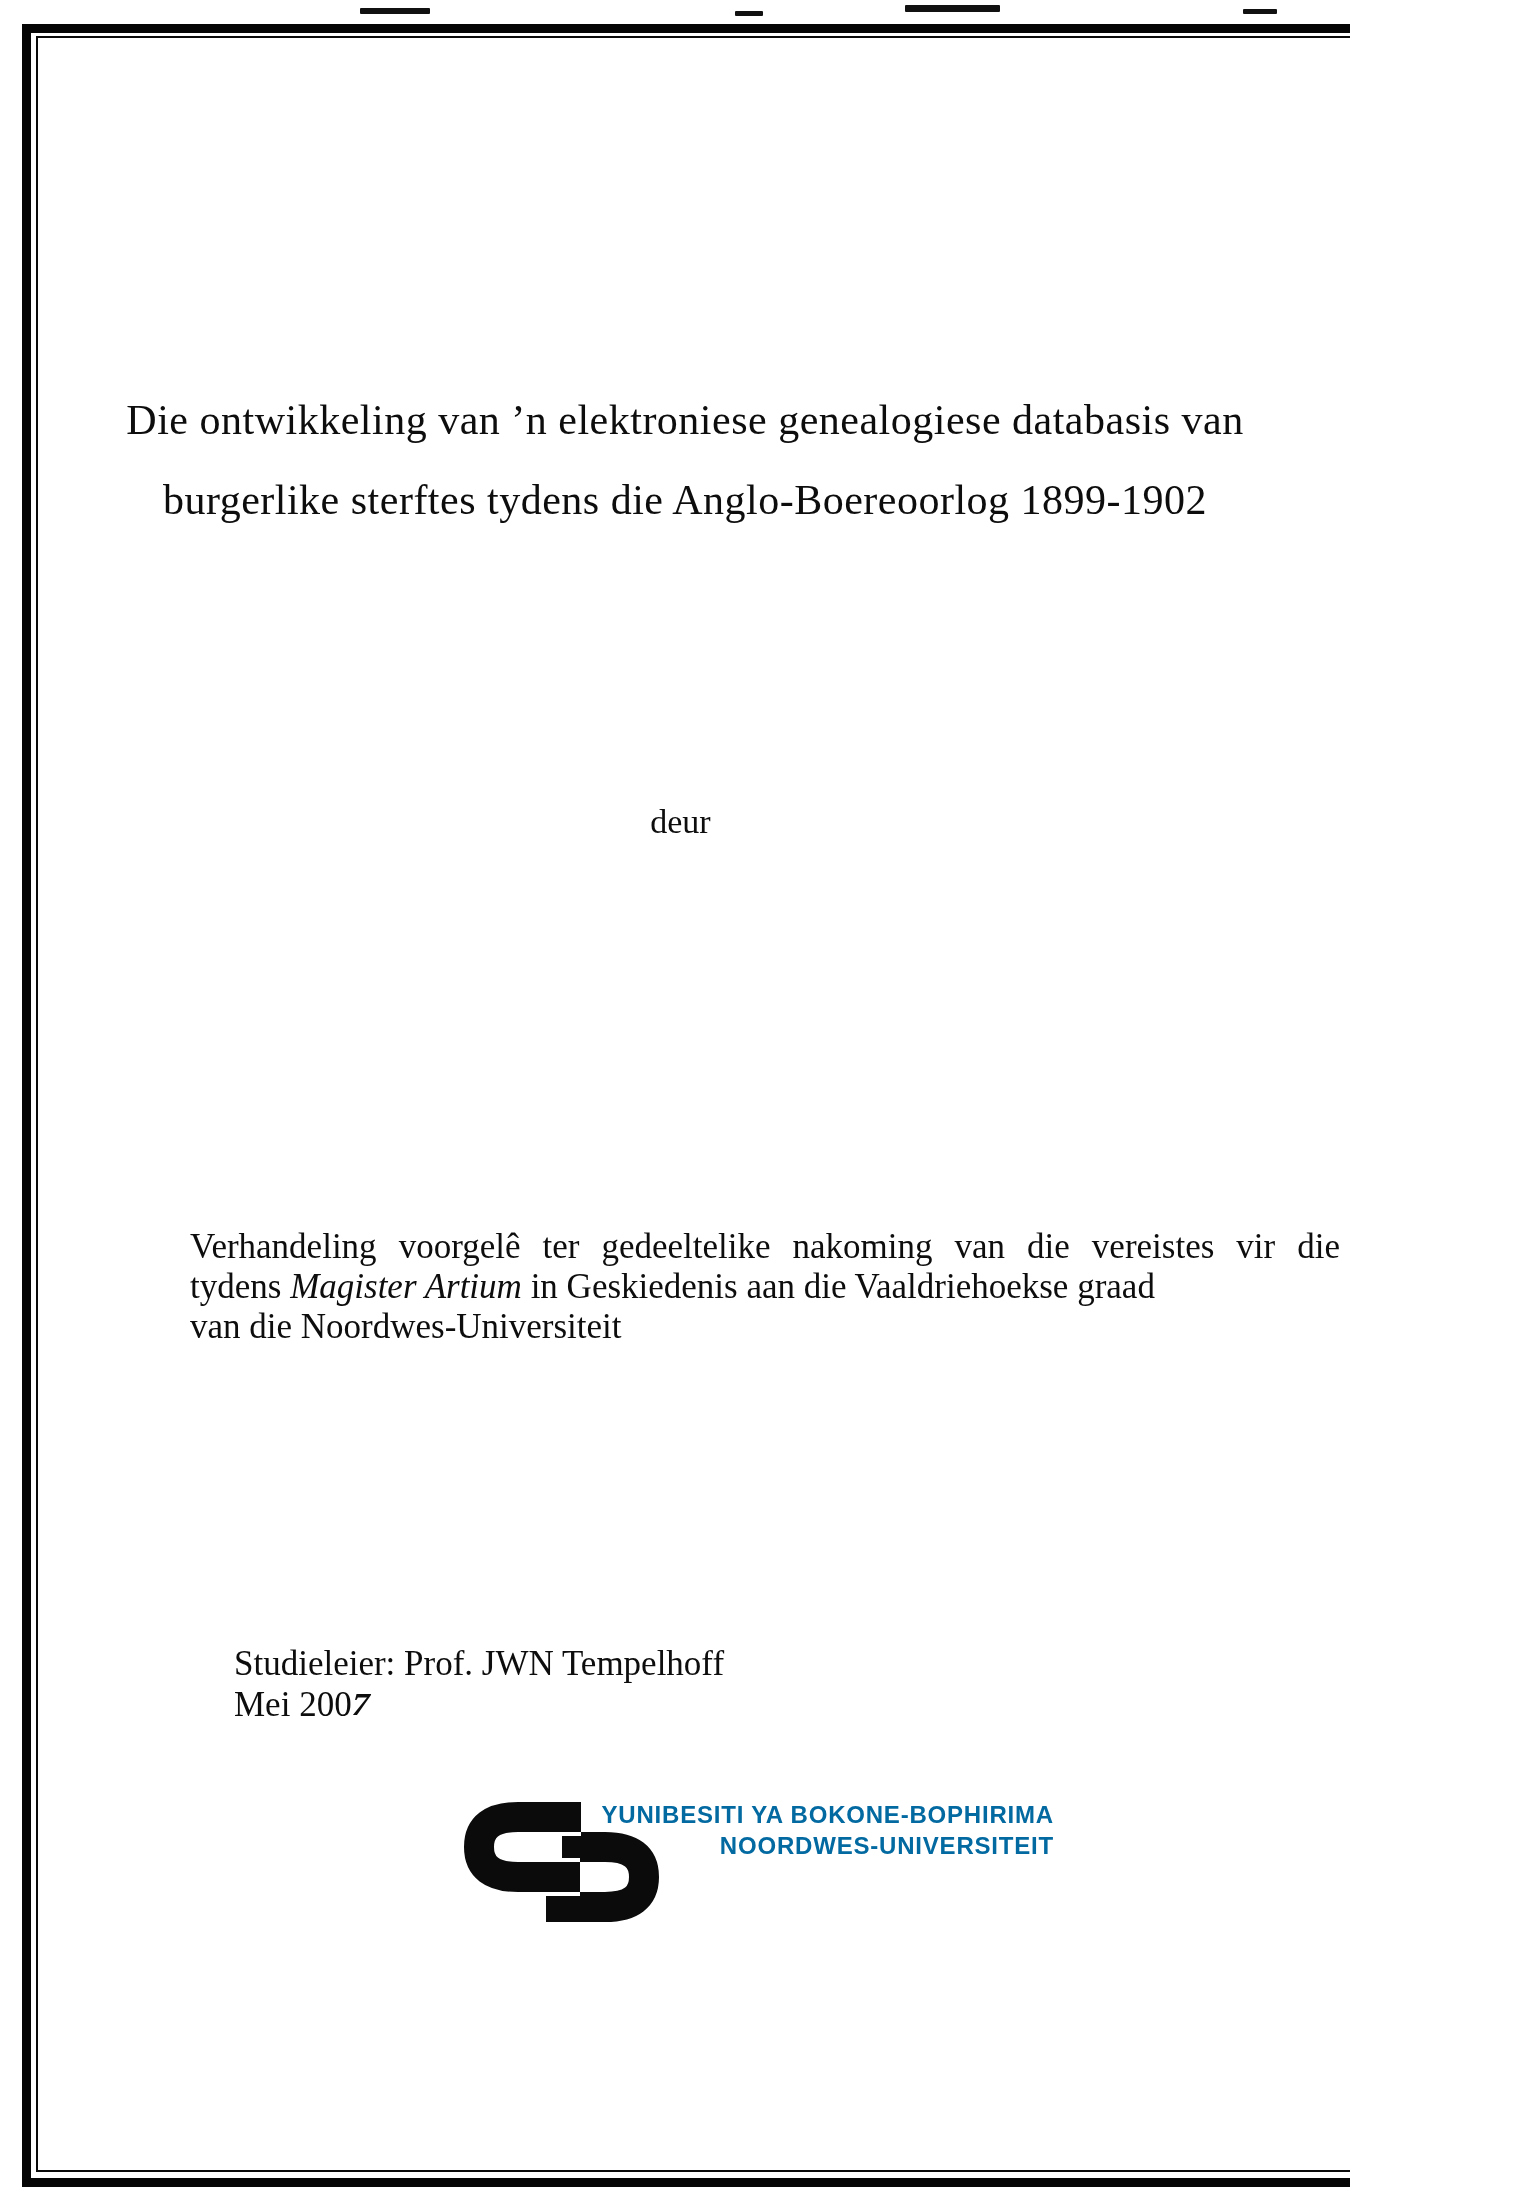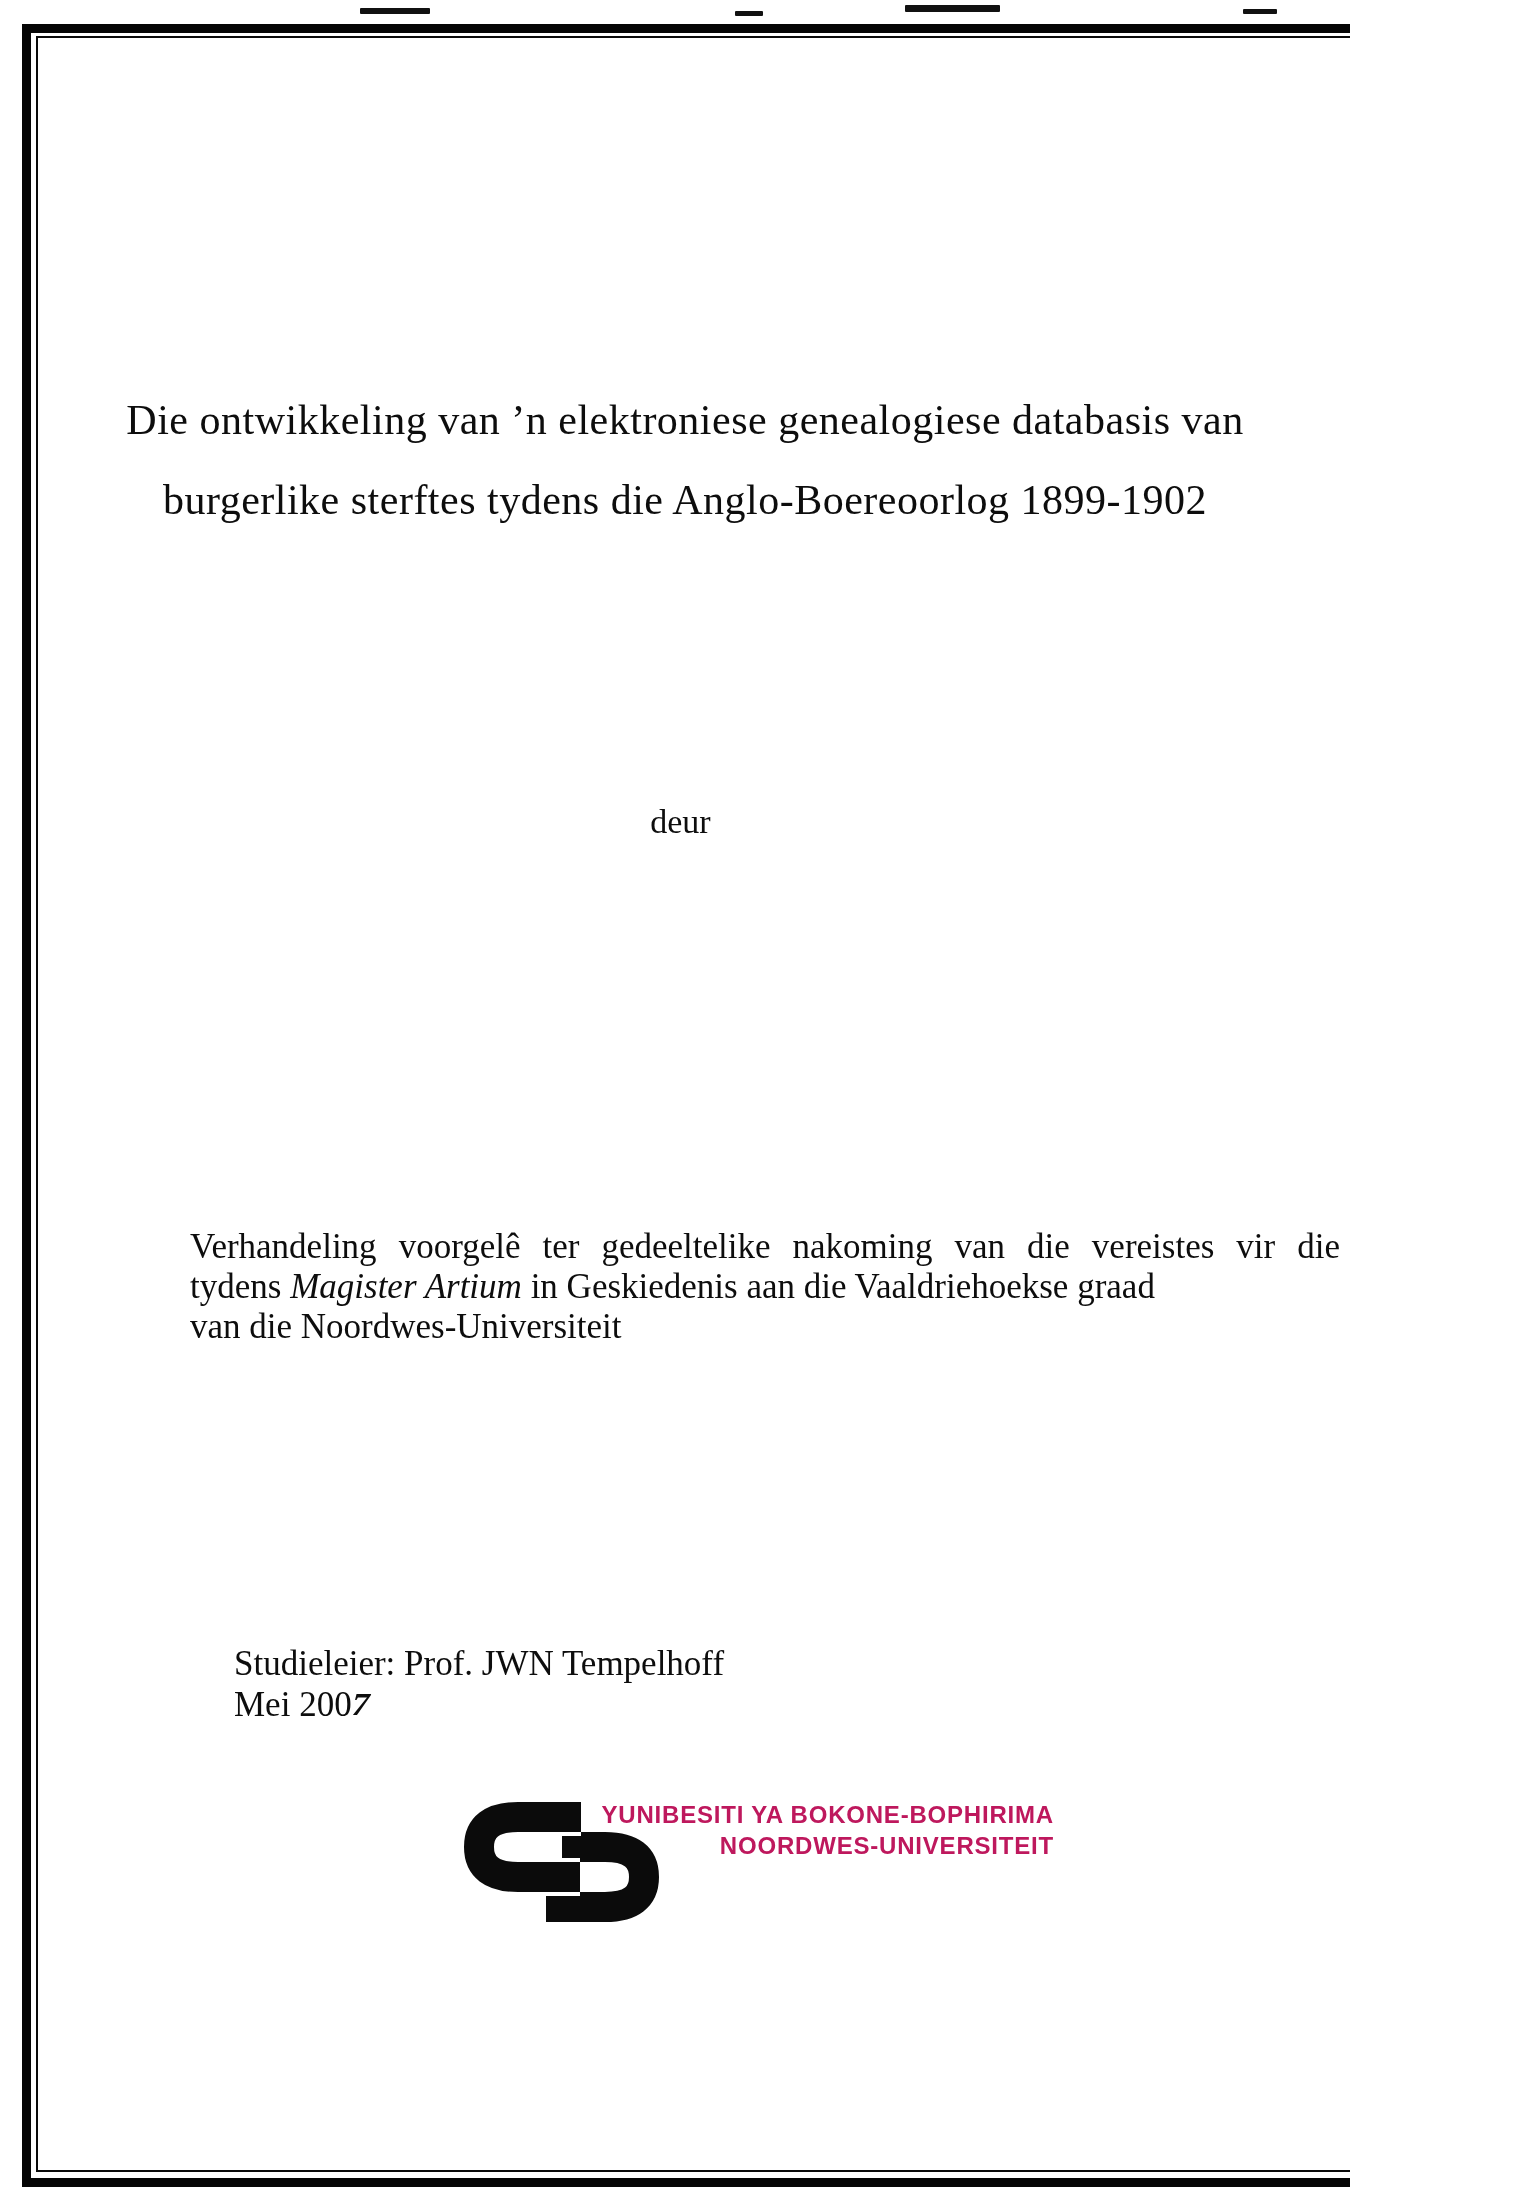--- a/index.html
+++ b/index.html
@@ -105,21 +105,21 @@
     position: absolute;
     left: 588px;
     width: 466px;
     top: 1799px;
     text-align: right;
     font-family: "Liberation Sans", sans-serif;
     font-size: 24px;
     font-weight: 700;
     line-height: 31px;
     letter-spacing: 0.8px;
-    color: #be185d;
+    color: #0369a1;
   }
 </style>
 </head>
 <body>
 
 <div class="page">
 
   <div class="frame-outer"></div>
   <div class="frame-inner"></div>
 

